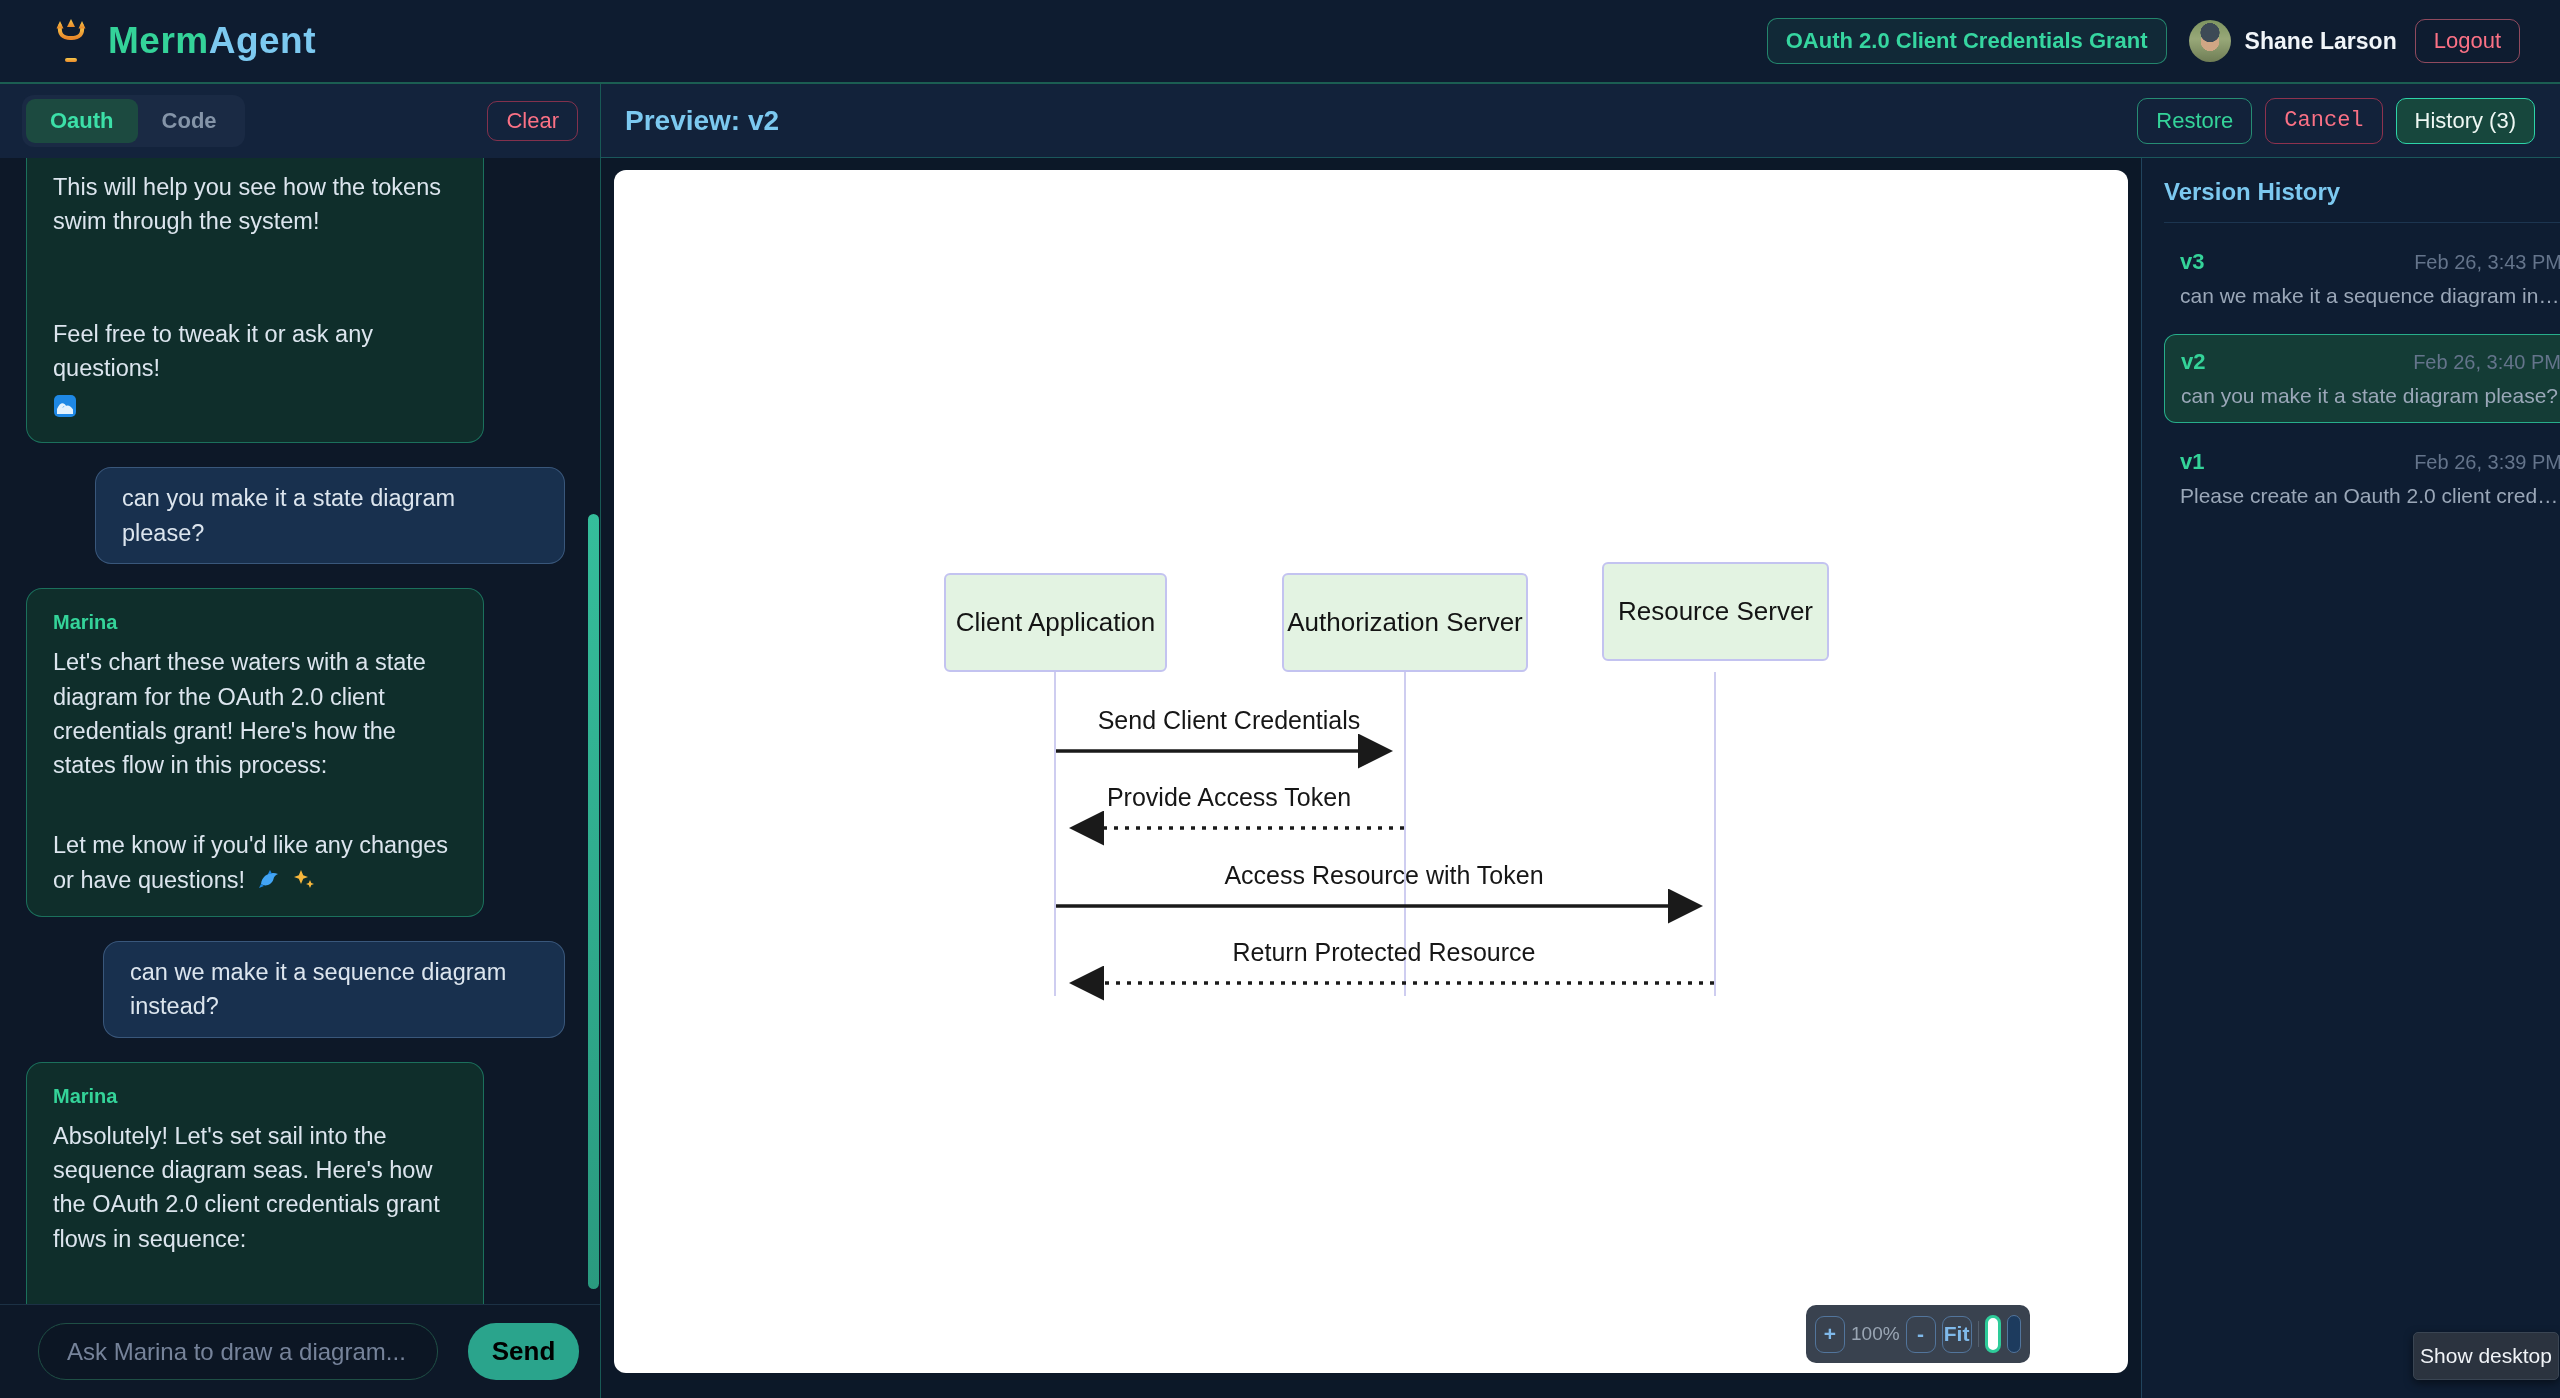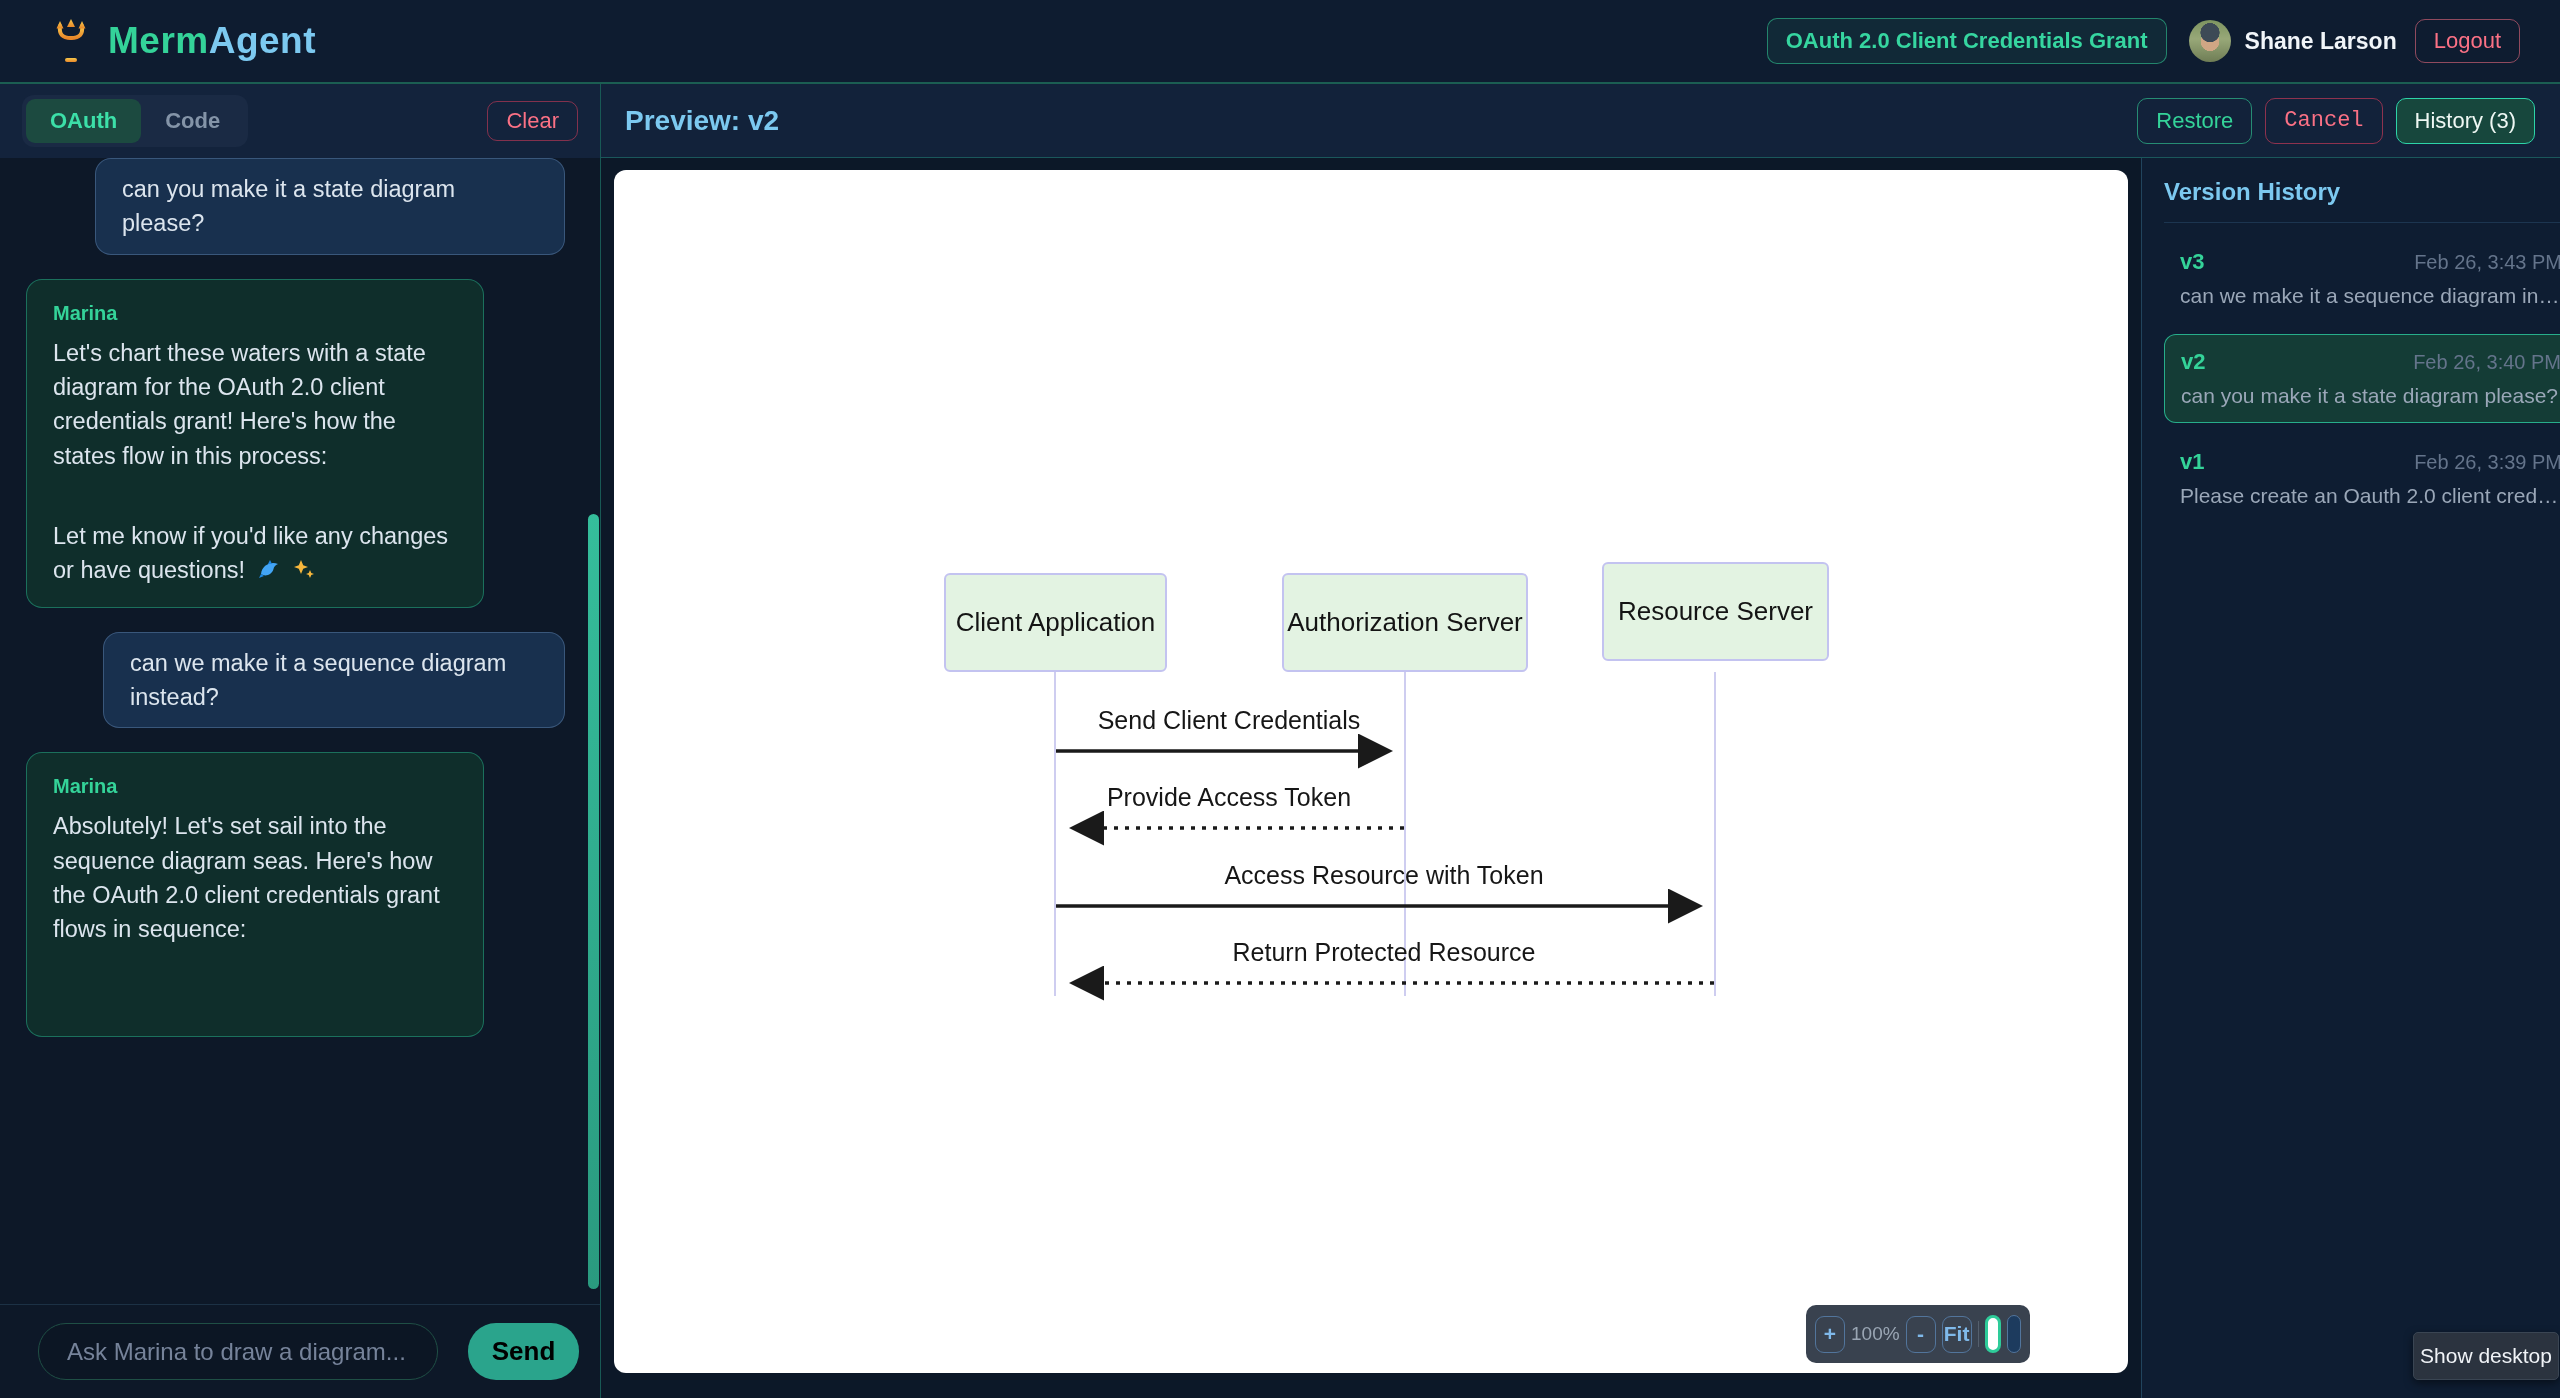--- a/index.html
+++ b/index.html
@@ -188,28 +188,42 @@
     <div class="project-badge">OAuth 2.0 Client Credentials Grant</div>
     <div class="avatar"></div>
     <div class="user-name">Shane Larson</div>
     <button class="logout-btn">Logout</button>
   </div>
 </header>
 
 <aside class="chat-panel">
   <div class="chat-tabs-row">
     <div class="tabs-group">
-      <div class="tab active">OAuth</div>
+      <div class="tab active">Oauth</div>
       <div class="tab">Code</div>
     </div>
     <button class="clear-btn">Clear</button>
   </div>
 
   <div class="chat-messages">
 
+    <div class="bubble assistant clipped">
+      <div class="hidden-line-spacer"></div>
+      <div>This will help you see how the tokens swim through the system!</div>
+      <div class="diagram-gap-lg"></div>
+      <div>Feel free to tweak it or ask any questions!</div>
+      <div class="emoji-row">
+        <span class="emoji">
+          <svg viewBox="0 0 24 24" width="24" height="24">
+              <rect x="1" y="1" width="22" height="22" rx="5" fill="#1e88e5"></rect>
+              <path d="M4 15 C7 8 11 8 13 12 C10.5 11.5 9.5 13 9.5 14 C14 9.5 18 12 20 15.5 L20 20 H4 Z" fill="#e3f2fd"></path>
+            </svg>
+        </span>
+      </div>
+    </div>
 
     <div class="bubble user">can you make it a state diagram please?</div>
 
     <div class="bubble assistant">
       <div class="assistant-name">Marina</div>
       <div>Let's chart these waters with a state diagram for the OAuth 2.0 client credentials grant! Here's how the states flow in this process:</div>
       <div class="diagram-gap-sm"></div>
       <div><span>Let me know if you'd like any changes or have questions!</span>
         <span class="emoji" style="margin-left:6px">
           <svg viewBox="0 0 24 24" width="24" height="24">

